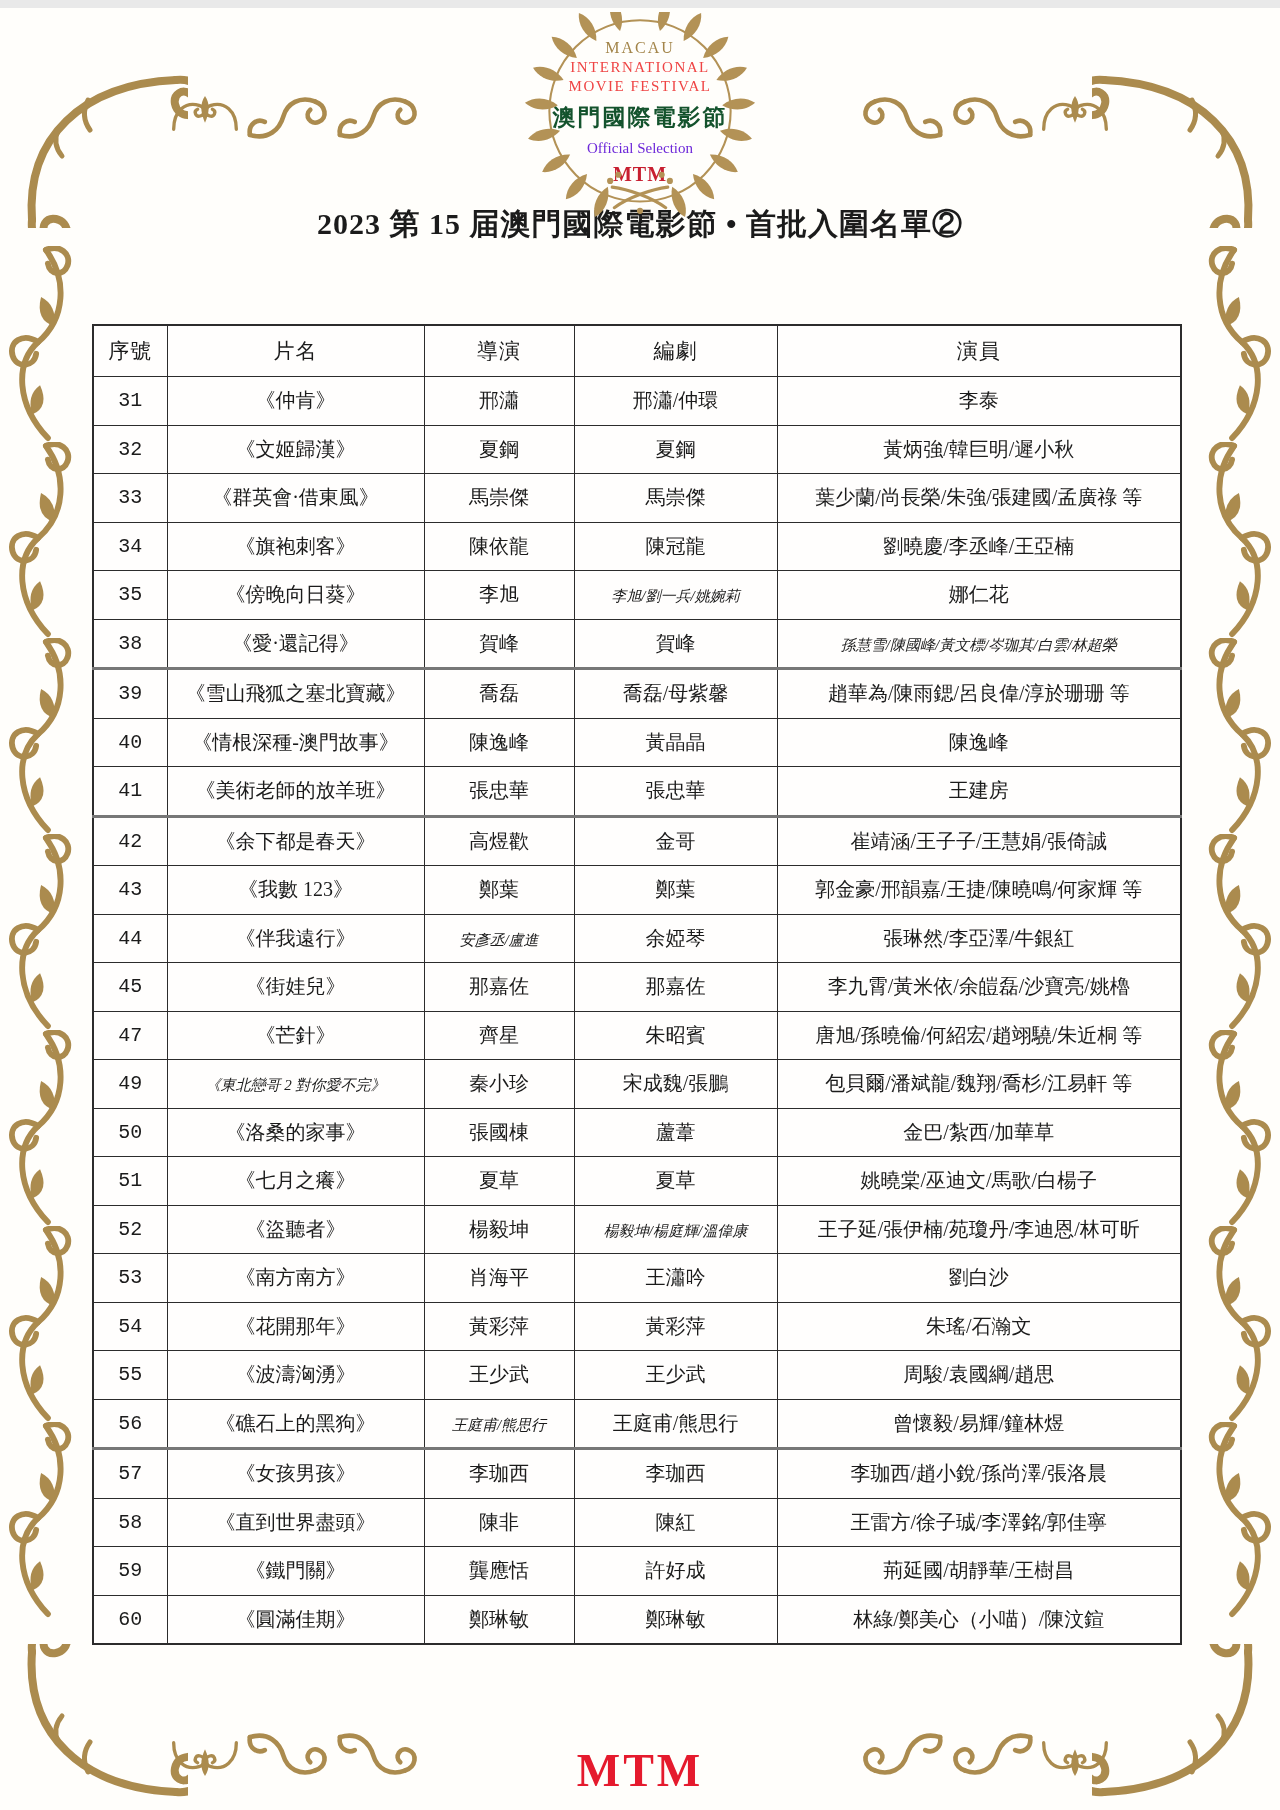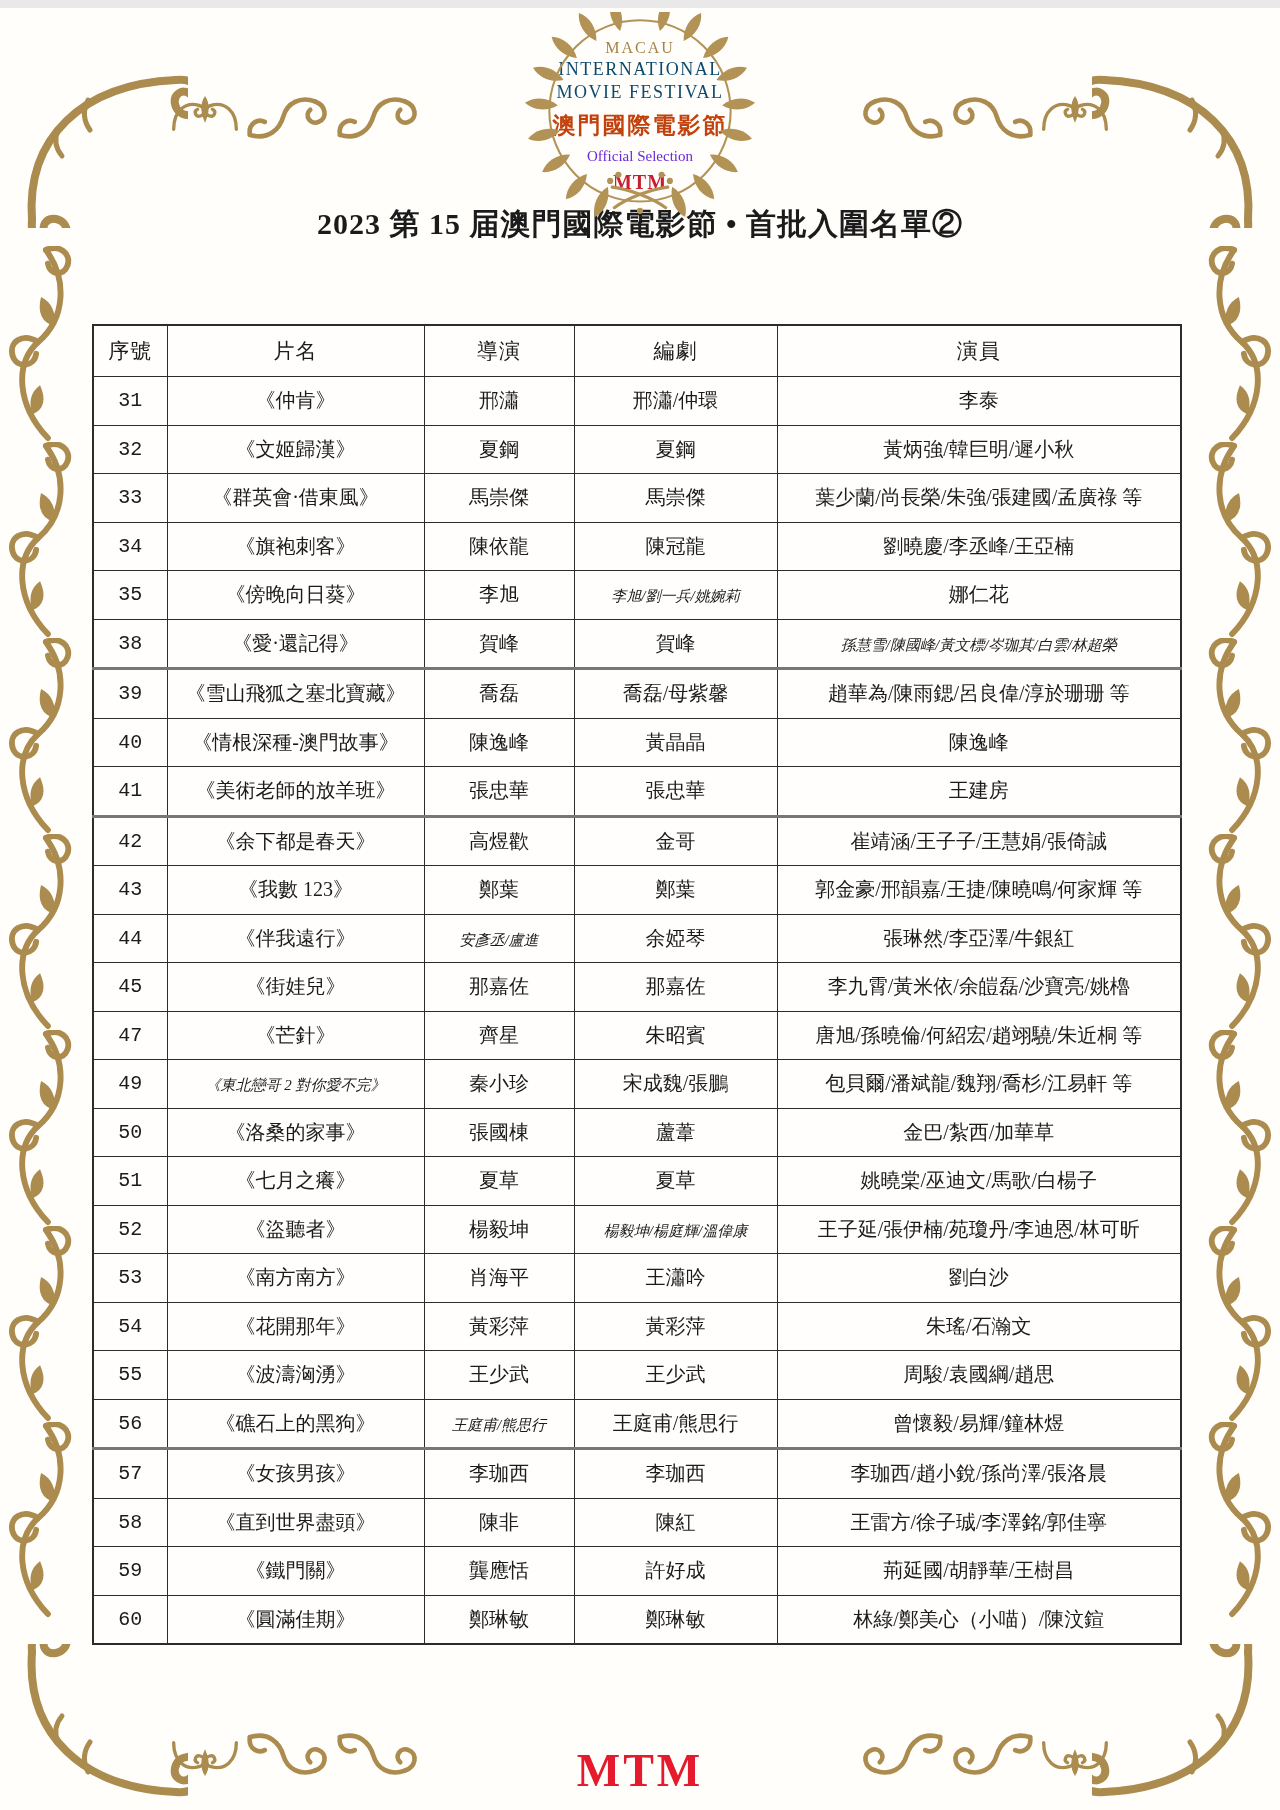--- a/index.html
+++ b/index.html
@@ -5,22 +5,22 @@
   html,body{margin:0;padding:0;background:#e9e9e9;}
   .page{position:relative;width:1280px;height:1810px;background:#fffefb;margin:8px auto;
         font-family:"Liberation Serif","DejaVu Serif",serif;color:#1b1b1b;overflow:hidden;}
   
   .orn{position:absolute;pointer-events:none;z-index:1;}
   .rail-right{transform:scaleX(-1);}
   
   .logo{position:absolute;left:509px;top:4px;width:262px;height:206px;z-index:3;text-align:center;}
   .logo svg.laurel{position:absolute;left:0;top:0;width:262px;height:206px;}
   .logo .lg-en1{margin-top:27px;font-size:16px;letter-spacing:2px;color:#a3854a;}
-  .logo .lg-en2{font-size:18px;letter-spacing:1.5px;color:#0c4a6e;margin-top:2px;}
-  .logo .lg-cn{font-size:23px;letter-spacing:2px;color:#c2410c;margin-top:7px;font-weight:bold;}
+  .logo .lg-en2{font-size:15px;letter-spacing:1.5px;color:#ef4444;margin-top:2px;}
+  .logo .lg-cn{font-size:23px;letter-spacing:2px;color:#14532d;margin-top:7px;font-weight:bold;}
   .logo .lg-sel{font-size:15px;color:#6d28d9;margin-top:7px;}
   .logo .lg-mtm{font-size:20px;font-weight:bold;color:#c81f30;margin-top:6px;letter-spacing:1px;}
   
   .page-title{position:absolute;top:196px;left:0;width:100%;text-align:center;z-index:2;
               font-size:30px;font-weight:bold;letter-spacing:1px;}
   
   .award-table{position:absolute;left:92px;top:316px;z-index:2;border-collapse:collapse;
                table-layout:fixed;width:1088px;background:#fffefd;}
   .award-table,.award-table th,.award-table td{border:1.6px solid #2c2c2c;}
   .award-table{border-width:2.5px;}

